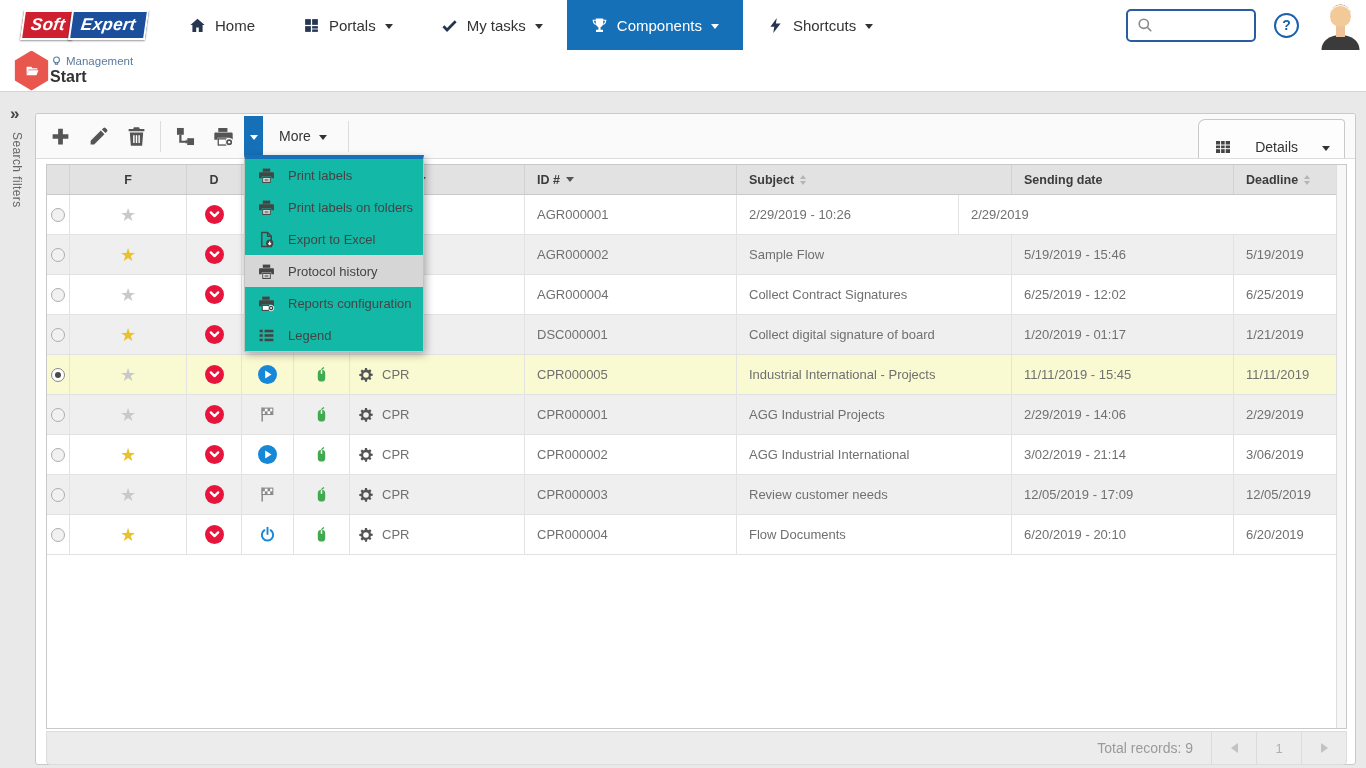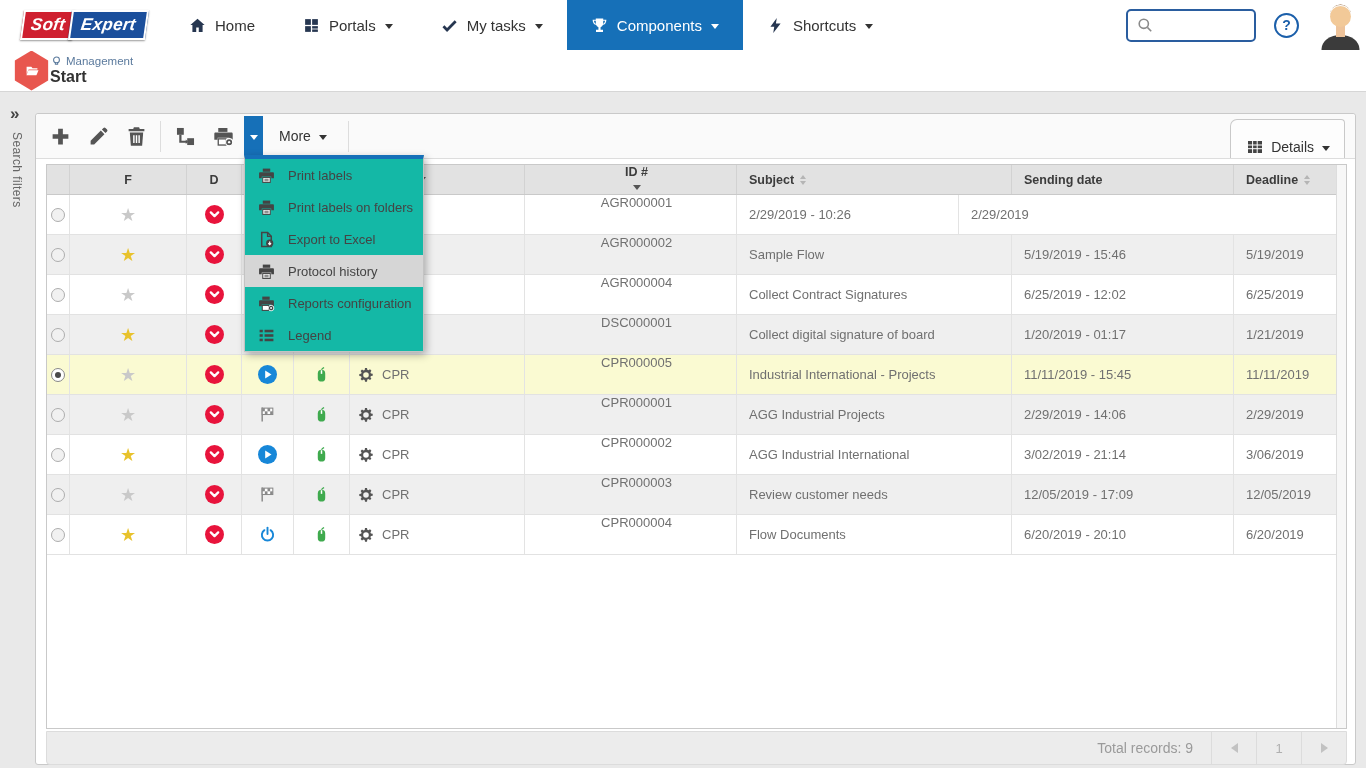--- a/index.html
+++ b/index.html
@@ -57,42 +57,42 @@
     cursor:pointer; }
   .tbtn svg { width:21px; height:21px; }
   .tsep { width:1px; height:31px; background:#ddd; margin:0 5px; }
   .tbtn-caret { width:19px; height:41px; background:#1670b8; display:flex; align-items:center;
     justify-content:center; cursor:pointer; margin-left:2px; }
   .tbtn-caret .caret { border-top-color:#fff; border-left-width:4px; border-right-width:4px; }
   .morebtn { display:flex; align-items:center; gap:8px; padding:0 16px; height:40px; font-size:14px;
     color:#333; cursor:pointer; }
   .detailsbtn { position:absolute; right:10px; top:5px; height:39px; background:#fdfdfd;
     border:1px solid #c9c9c9; border-bottom:none; border-radius:7px 4px 0 0; display:flex;
-    align-items:center; gap:8px; padding:16px 14px 0 16px; font-size:14px; color:#333; cursor:pointer; }
+    align-items:center; gap:24px; padding:16px 14px 0 16px; font-size:14px; color:#333; cursor:pointer; }
 
   
   .tgrid { position:absolute; left:10px; top:50px; width:1301px; height:565px;
     border:1px solid #c9c9c9; background:#fff; overflow:hidden; }
   .tscroll { position:absolute; right:0; top:0; bottom:0; width:10px; background:#f7f7f7;
     border-left:1px solid #ddd; }
   .hrow { display:flex; width:1291px; height:30px; background:#e2e2e2; border-bottom:1px solid #c9c9c9; }
   .hc { display:flex; align-items:center; font-size:12.5px; font-weight:bold; color:#3c3c3c;
     border-right:1px solid #d2d2d2; padding-left:12px; gap:6px; cursor:pointer; }
   .hc:last-child { border-right:none; }
   .hc.center { justify-content:center; padding-left:0; }
   .trow { display:flex; width:1291px; height:40px; background:#fff; border-bottom:1px solid #e2e2e2;
     cursor:pointer; }
   .trow:nth-child(even) { background:#efefef; }
   .trow.sel { background:#fafad2; }
   .c { display:flex; align-items:center; border-right:1px solid #e3e3e3; padding-left:12px;
     font-size:13px; color:#707070; overflow:hidden; white-space:nowrap; }
   .c:last-child { border-right:none; }
   .c.center { justify-content:center; padding-left:0; }
   .c-radio { width:23px; } .c-f { width:117px; } .c-d { width:55px; } .c-st { width:52px; }
-  .c-ms { width:56px; } .c-type { width:175px; } .c-id { width:212px;flex-direction:column; } .c-subj { width:275px; }
+  .c-ms { width:56px; } .c-type { width:175px; } .c-id { width:212px; } .c-subj { width:275px; }
   .c-send { width:222px; } .c-dl { flex:1; }
   .hc.c-type { padding-left:34px; }
   .c-type.body { padding-left:8px; gap:8px; }
 
   .radio { width:14px; height:14px; border-radius:50%; border:1px solid #adadad; background:#f1f1f1;
     display:inline-block; position:relative; }
   .radio.checked { background:#fff; border-color:#888; }
   .radio.checked::after { content:""; position:absolute; inset:3px; border-radius:50%; background:#4a4a4a; }
   .star { font-size:18px; color:#c9c9c9; line-height:1; }
   .star.on { color:#e8c22c; }

